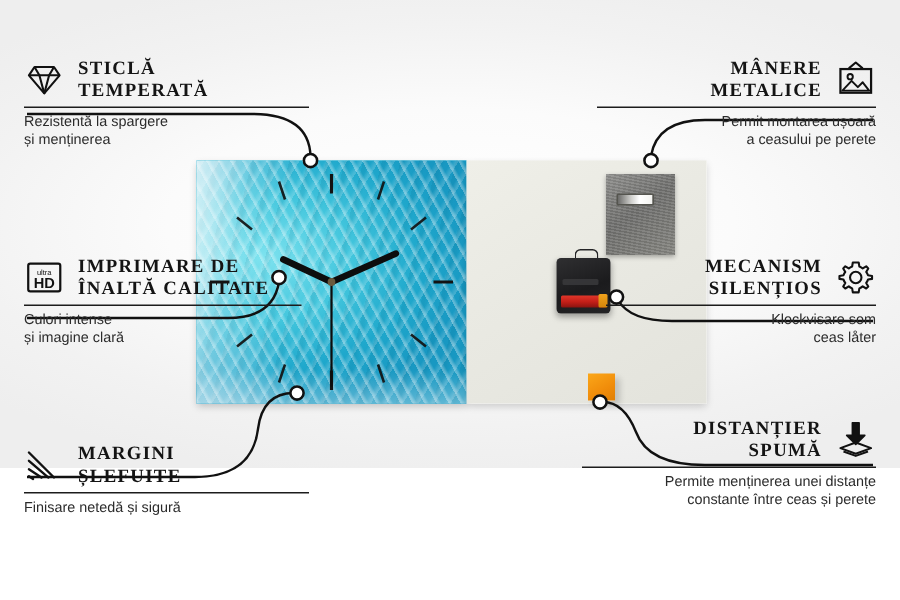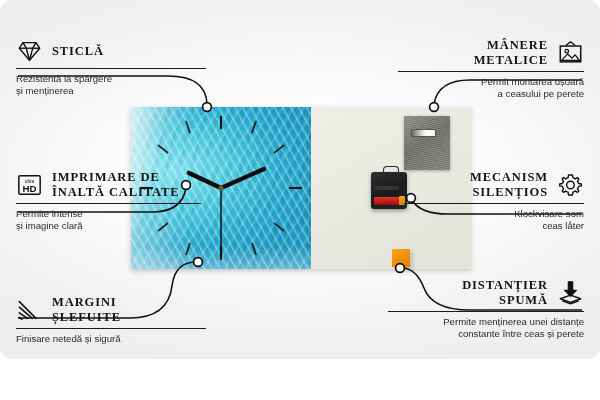--- a/index.html
+++ b/index.html
@@ -3,24 +3,23 @@
 <meta charset="utf-8">
 <style>
   html,body{margin:0;padding:0;}
   body{
     width:600px;height:400px;overflow:hidden;
     font-family:"Liberation Serif", serif;
     background:#ffffff;
     position:relative;
   }
   #stage{
-    position:absolute;inset:0;width:600px;height:359px;
+    position:absolute;inset:0;width:600px;height:312px;
     background:
       radial-gradient(ellipse 70% 55% at 50% 48%, #ffffff 0%, #fbfbfb 45%, #f2f2f2 78%, #eeeeee 100%);
-    border-radius: 12px;
   }
   
   #wires{position:absolute;left:0;top:0;width:600px;height:400px;}
   
   .photo{position:absolute;overflow:hidden;}
   #clock-front{
     left:131px;top:107px;width:180px;height:162px;
     background:
       linear-gradient(118deg, rgba(255,255,255,.55) 0%, rgba(255,255,255,0) 26%),
       linear-gradient(72deg, rgba(255,255,255,.42) 4%, rgba(255,255,255,0) 30%),
@@ -178,41 +177,42 @@
       <svg class="ico" viewBox="0 0 28 28">
         <g fill="none" stroke="#111" stroke-width="1.5" stroke-linejoin="round">
           <path d="M3 11 L14 24 L25 11 L21 5 L7 5 Z"></path>
           <path d="M3 11 H25"></path>
             <path d="M7 5 L10.5 11 L14 24"></path>
             <path d="M21 5 L17.5 11 L14 24"></path>
         </g>
       </svg>
       <div>
         <div class="ttl">STICLĂ</div>
+        <div class="ttl">TEMPERATĂ</div>
       </div>
     </div>
     <div class="rule"></div>
     <div class="sub">Rezistentă la spargere</div>
     <div class="sub">și menținerea</div>
   </div>
 
   <div class="label lft" id="lbl-print">
     <div class="ttl-row">
       <svg class="ico" viewBox="0 0 28 28">
         <rect x="2.5" y="4" width="23" height="20" rx="1.5" fill="none" stroke="#111" stroke-width="1.6"></rect>
         <text x="14" y="12" font-family="Liberation Sans, sans-serif" font-size="5.4" fill="#111" text-anchor="middle">ultra</text>
         <text x="14" y="21.4" font-family="Liberation Sans, sans-serif" font-size="10.5" font-weight="bold" fill="#111" text-anchor="middle">HD</text>
       </svg>
       <div>
         <div class="ttl">IMPRIMARE DE</div>
         <div class="ttl">ÎNALTĂ CALITATE</div>
       </div>
     </div>
     <div class="rule"></div>
-    <div class="sub">Permite intense</div>
+    <div class="sub">Culori intense</div>
     <div class="sub">și imagine clară</div>
   </div>
 
   <div class="label lft" id="lbl-edges">
     <div class="ttl-row">
       <svg class="ico" viewBox="0 0 28 28">
         <g stroke="#111" stroke-width="1.7" stroke-linecap="round">
           <line x1="3" y1="5" x2="21" y2="23"></line>
           <line x1="3" y1="11" x2="17" y2="23"></line>
           <line x1="3" y1="17" x2="12" y2="23"></line>

